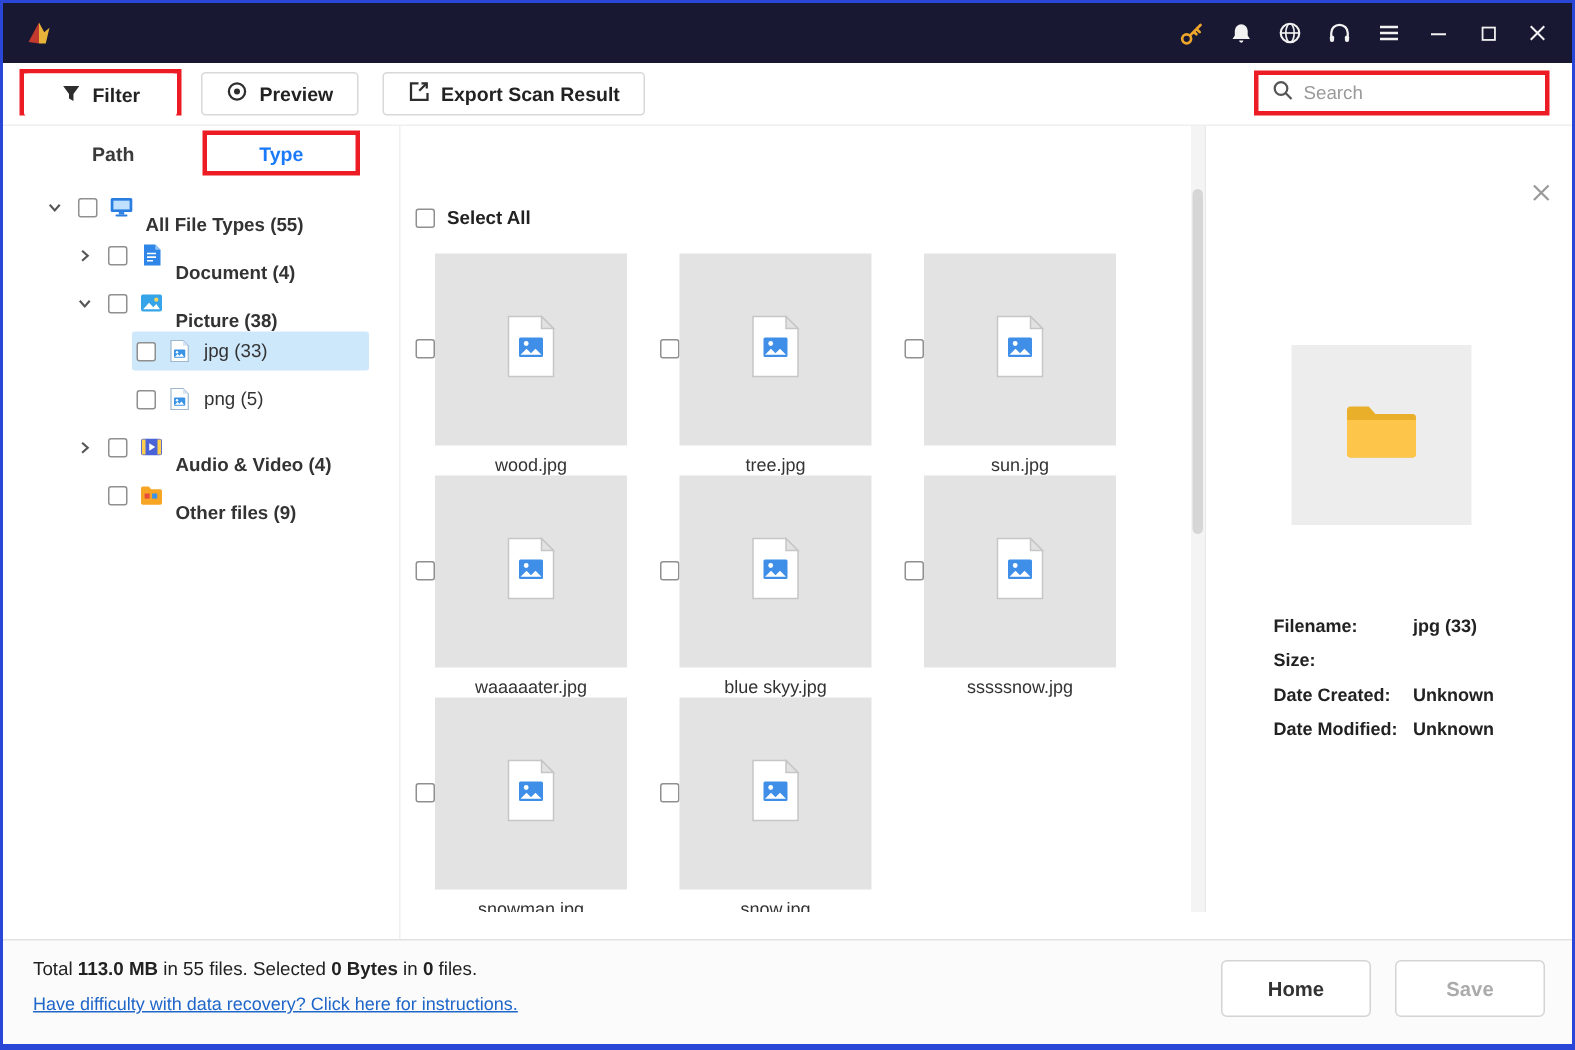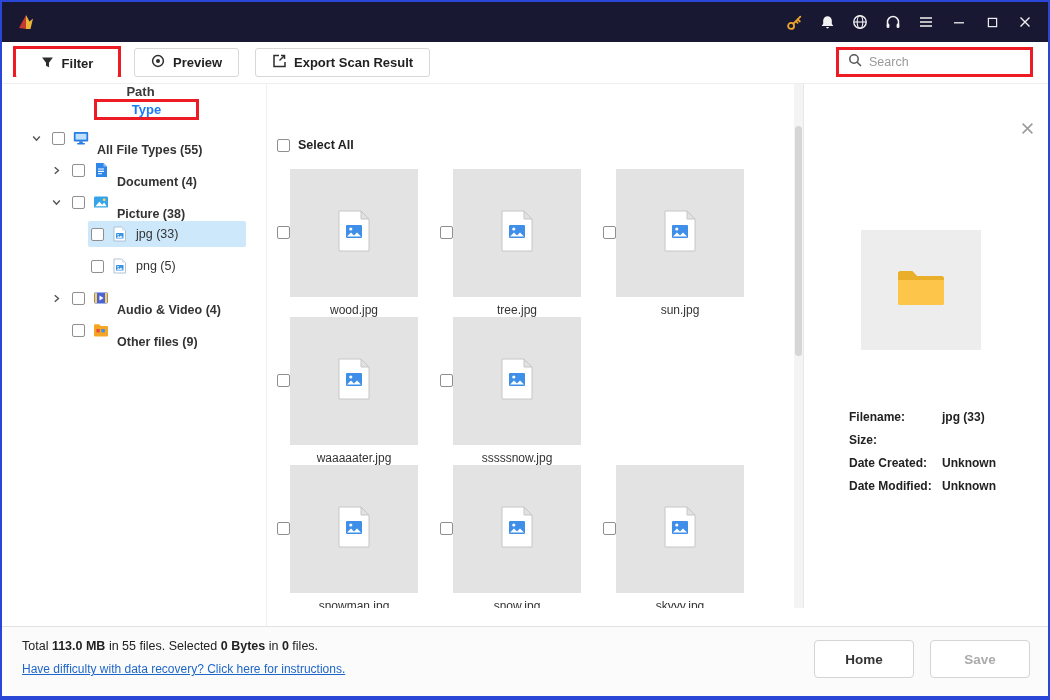--- a/index.html
+++ b/index.html
@@ -30,21 +30,21 @@
   .search-annot { position:absolute; right:15px; top:5px; width:197px; height:30px; display:flex; }
   .searchbox { flex:1; display:flex; align-items:center; gap:7px; padding:0 8px 0 9px; }
   .searchbox input { flex:1; border:none; outline:none; font-size:12.5px; color:#333; font-family:inherit; background:transparent; }
   .searchbox input::placeholder { color:#9a9a9a; }
 
   
   .content { position:absolute; top:82px; left:0; right:0; bottom:70px; background:#fff; }
 
   
   .sidebar { position:absolute; top:0; left:0; width:265px; bottom:0; border-right:1px solid #f0f0f0; }
-  .tabs { display:flex; align-items:center; height:36px; padding-left:13px;flex-direction:column; }
+  .tabs { display:flex; align-items:center; height:36px; padding-left:26px; }
   .tab { cursor:pointer; }
   .tab-path { width:95px; text-align:center; font-size:13px; color:#3a3a3a; font-weight:600; }
   .type-annot { margin-left:12px; width:105px; height:30px; display:flex; }
   .tab-type { flex:1; display:flex; align-items:center; justify-content:center; color:#1a7af8; font-weight:700; font-size:13px; }
 
   .tree { margin-top:2px; }
   .tree-row { height:32px; display:flex; align-items:center; }
   .lv0 { padding-left:28px; } .lv1 { padding-left:48px; } .lv2 { padding-left:86px; }
   .chev { width:12px; height:12px; margin-right:7px; display:inline-flex; align-items:center; justify-content:center; flex:0 0 auto; cursor:pointer; }
   .chev.none { visibility:hidden; }
@@ -401,20 +401,35 @@
             <div class="thumbcol">
               <div class="thumb">
                   <span><svg width="34" height="42" viewBox="0 0 34 42">
                       <path d="M2 1h22l8 8v32H2z" fill="#fff" stroke="#c6c6c6"></path>
                       <path d="M24 1l8 8h-8z" fill="#e2e2e2" stroke="#c6c6c6"></path>
                       <rect x="9" y="15" width="16" height="13" rx="1" fill="#3f8fe8"></rect>
                       <circle cx="13.8" cy="19" r="1.6" fill="#fff"></circle>
                       <path d="M10 26.5l4-4 3 3 3-3 4 4z" fill="#fff"></path>
                     </svg></span>
                 </div>
+              <div class="fname">blue skyy.jpg</div>
+            </div>
+          </div>
+          <div class="cell">
+            <span class="cb"></span>
+            <div class="thumbcol">
+              <div class="thumb">
+                  <span><svg width="34" height="42" viewBox="0 0 34 42">
+                      <path d="M2 1h22l8 8v32H2z" fill="#fff" stroke="#c6c6c6"></path>
+                      <path d="M24 1l8 8h-8z" fill="#e2e2e2" stroke="#c6c6c6"></path>
+                      <rect x="9" y="15" width="16" height="13" rx="1" fill="#3f8fe8"></rect>
+                      <circle cx="13.8" cy="19" r="1.6" fill="#fff"></circle>
+                      <path d="M10 26.5l4-4 3 3 3-3 4 4z" fill="#fff"></path>
+                    </svg></span>
+                </div>
               <div class="fname">sssssnow.jpg</div>
             </div>
           </div>
         </div>
 
         <div class="grid-row">
           <div class="cell">
             <span class="cb"></span>
             <div class="thumbcol">
               <div class="thumb">
@@ -435,35 +450,20 @@
               <div class="thumb">
                   <span><svg width="34" height="42" viewBox="0 0 34 42">
                       <path d="M2 1h22l8 8v32H2z" fill="#fff" stroke="#c6c6c6"></path>
                       <path d="M24 1l8 8h-8z" fill="#e2e2e2" stroke="#c6c6c6"></path>
                       <rect x="9" y="15" width="16" height="13" rx="1" fill="#3f8fe8"></rect>
                       <circle cx="13.8" cy="19" r="1.6" fill="#fff"></circle>
                       <path d="M10 26.5l4-4 3 3 3-3 4 4z" fill="#fff"></path>
                     </svg></span>
                 </div>
               <div class="fname">snow.jpg</div>
-            </div>
-          </div>
-          <div class="cell">
-            <span class="cb"></span>
-            <div class="thumbcol">
-              <div class="thumb">
-                  <span><svg width="34" height="42" viewBox="0 0 34 42">
-                      <path d="M2 1h22l8 8v32H2z" fill="#fff" stroke="#c6c6c6"></path>
-                      <path d="M24 1l8 8h-8z" fill="#e2e2e2" stroke="#c6c6c6"></path>
-                      <rect x="9" y="15" width="16" height="13" rx="1" fill="#3f8fe8"></rect>
-                      <circle cx="13.8" cy="19" r="1.6" fill="#fff"></circle>
-                      <path d="M10 26.5l4-4 3 3 3-3 4 4z" fill="#fff"></path>
-                    </svg></span>
-                </div>
-              <div class="fname">skyyy.jpg</div>
             </div>
           </div>
         </div>
       </div>
 
       <div class="vscroll">
         <div class="vthumb"></div>
       </div>
     </div>
 

